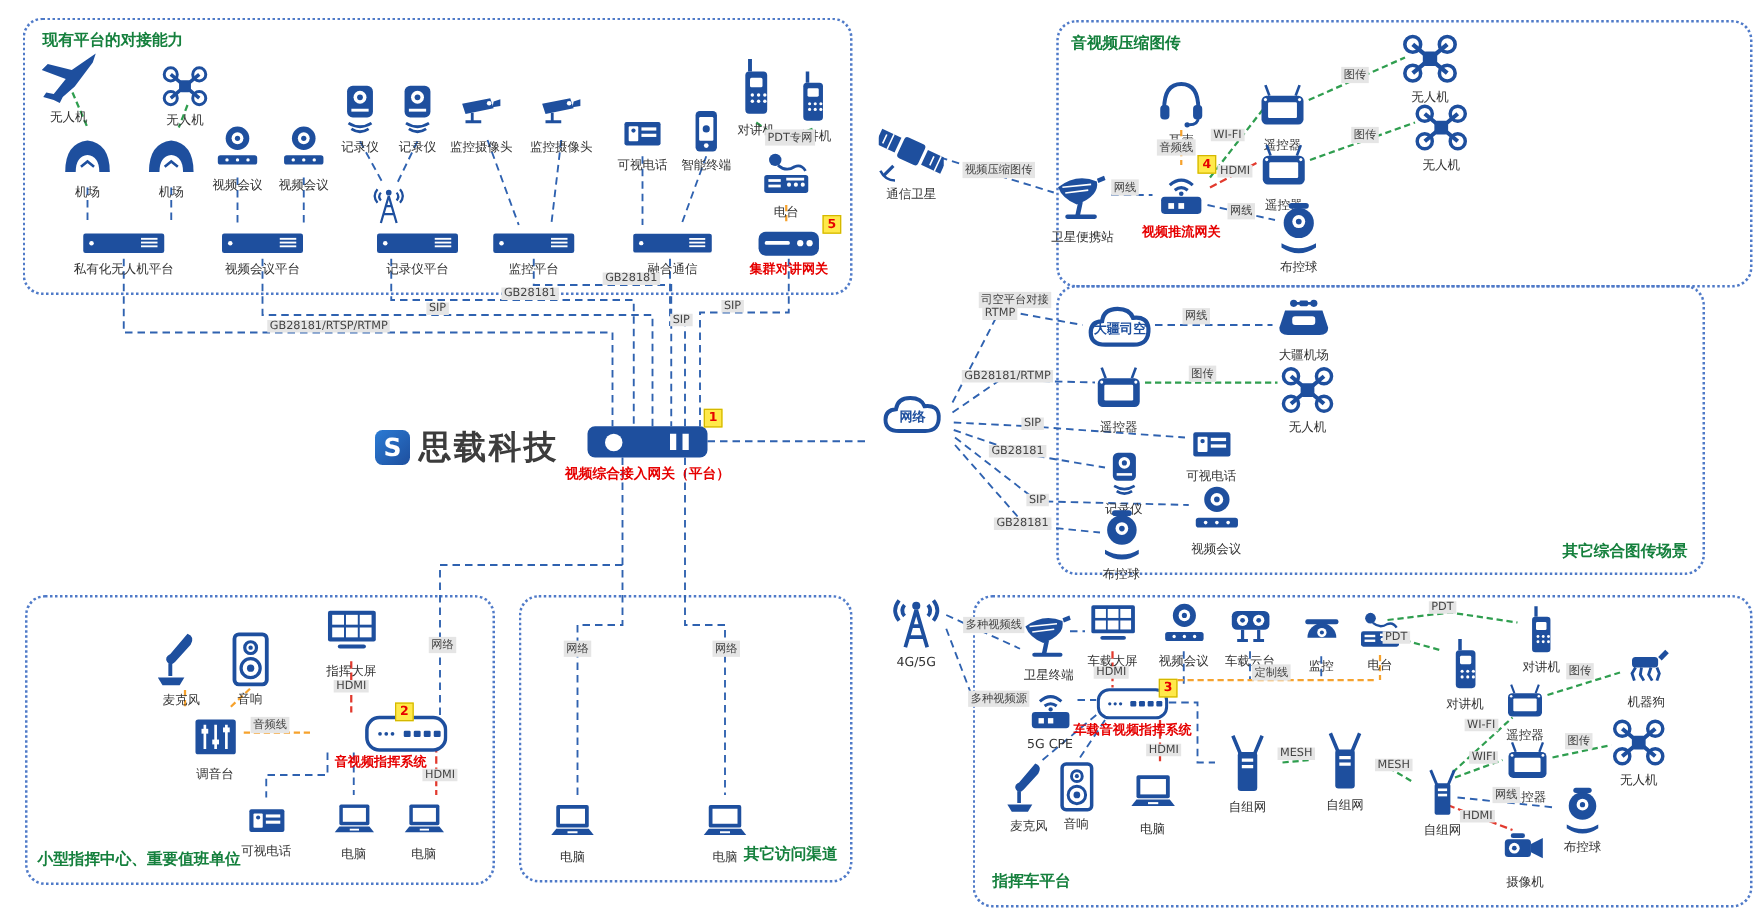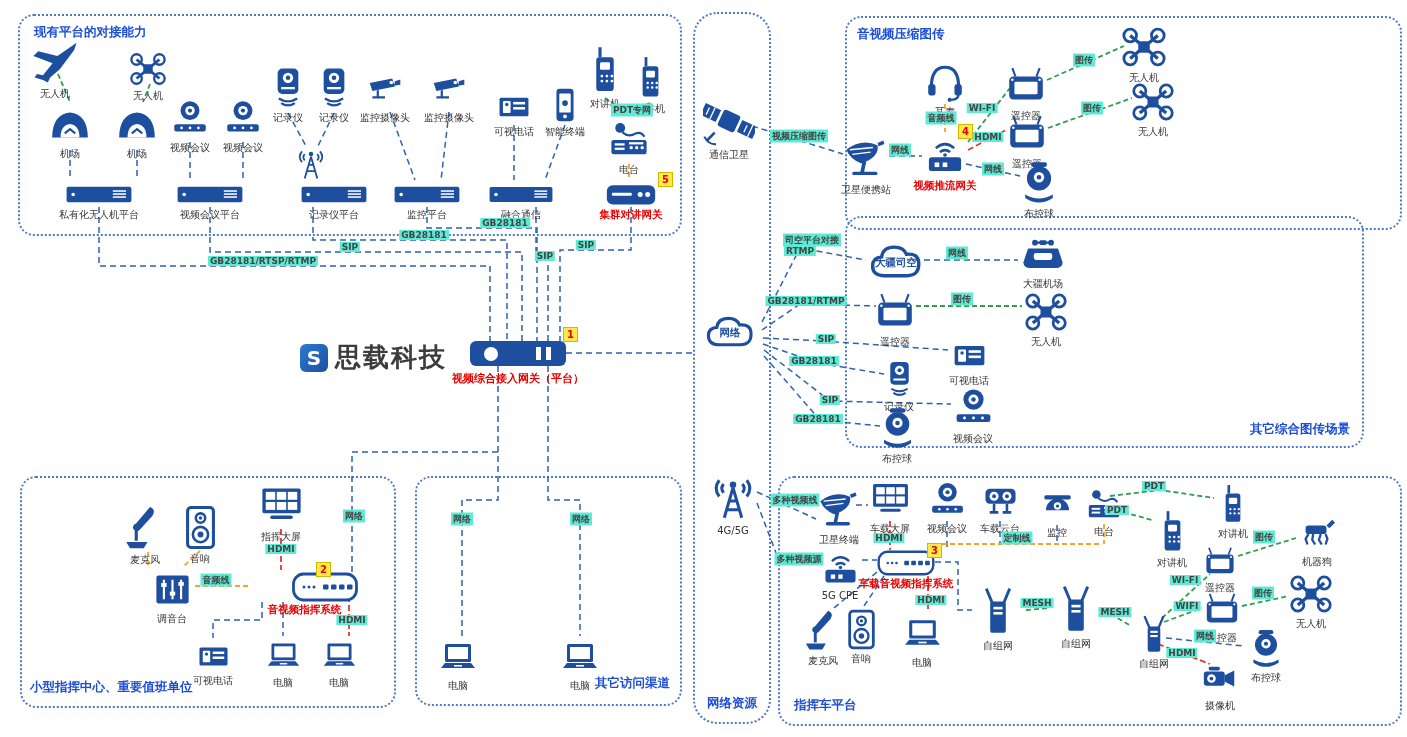--- a/index.html
+++ b/index.html
@@ -1,54 +1,51 @@
 <!DOCTYPE html>
 <html><head>
 <meta charset="utf-8">
 <style>
   html,body{margin:0;padding:0;background:#fff;font-family:"DejaVu Sans","Liberation Sans",sans-serif;}
   #canvas{position:relative;width:1407px;height:737px;background:#fff;overflow:hidden;}
   .sec{position:absolute;border:2px dotted #4f7ac8;border-radius:16px;z-index:0;background:transparent;}
-  .sectitle{position:absolute;font-size:12.5px;font-weight:bold;color:#1d4ed8;white-space:nowrap;z-index:1;}
+  .sectitle{position:absolute;font-size:12.5px;font-weight:bold;color:#15803d;white-space:nowrap;z-index:1;}
   .wires{position:absolute;left:0;top:0;z-index:1;}
   .wires polyline{fill:none;}
   .wb{stroke:#2f62b0;stroke-width:1.5;stroke-dasharray:6 4;}
   .wg{stroke:#2f9e4f;stroke-width:1.8;stroke-dasharray:5 3;}
   .wo{stroke:#f6a22d;stroke-width:1.8;stroke-dasharray:5 3;}
   .wr{stroke:#e23a2e;stroke-width:1.8;stroke-dasharray:6 3;}
   .node{position:absolute;z-index:2;}
   .node svg{display:block;}
   .nlabel{position:absolute;top:100%;left:50%;transform:translateX(-50%);font-size:10px;color:#333;white-space:nowrap;margin-top:1px;}
   .nlabel.r{color:#e60000;font-weight:bold;font-size:10.5px;}
   .nlabel.c{top:50%;transform:translate(-50%,-54%);margin-top:0;color:#1e4f9e;font-weight:bold;font-size:10.5px;}
-  .elabel{position:absolute;z-index:3;font-size:9px;color:#444;background:#5eead4;padding:0 2px;transform:translate(-50%,-50%);white-space:nowrap;font-weight:bold;}
+  .elabel{position:absolute;z-index:3;font-size:9px;color:#444;background:#e5e5e5;padding:0 2px;transform:translate(-50%,-50%);white-space:nowrap;}
   .badge{position:absolute;z-index:4;background:#ffe94a;border:1px solid #d4b800;color:#e60000;font-size:10px;font-weight:bold;padding:0 3px;line-height:13px;}
   #gateway-device{position:absolute;left:470px;top:341px;width:96px;height:25px;background:#1e4f9e;border-radius:6px;z-index:2;}
   #gateway-device .dot{position:absolute;left:14px;top:5.5px;width:14px;height:14px;border-radius:50%;background:#fff;}
   #gateway-device .bar{position:absolute;top:6px;width:5px;height:13px;background:#fff;}
   #gateway-label{position:absolute;left:438px;top:371px;width:160px;text-align:center;font-size:11px;font-weight:bold;color:#e60000;z-index:3;}
   #logo{position:absolute;left:300px;top:340px;display:flex;align-items:center;gap:7px;z-index:2;}
   #logo .mark{width:28px;height:28px;border-radius:6px;background:linear-gradient(135deg,#2b7bd4,#1e4f9e);color:#fff;font-weight:bold;font-size:20px;line-height:28px;text-align:center;}
   #logo .lname{font-size:26px;font-weight:bold;color:#3c3c3c;letter-spacing:2px;}
 </style>
 </head>
 <body>
 
 <div id="canvas">
 
   <div class="sec" style="left:18px;top:14px;width:660px;height:218px;">
     <span class="sectitle" style="left:14px;top:8px;">现有平台的对接能力</span>
   </div>
-  <div class="sec" style="left:693px;top:12px;width:74px;height:708px;border-radius:24px;">
-    <span class="sectitle" style="left:50%;bottom:10px;transform:translateX(-50%);">网络资源</span>
-  </div>
   <div class="sec" style="left:845px;top:16px;width:553px;height:210px;">
     <span class="sectitle" style="left:10px;top:8px;">音视频压缩图传</span>
   </div>
-  <div class="sec" style="left:845px;top:216px;width:515px;height:228px;text-align:right;">
+  <div class="sec" style="left:845px;top:228px;width:515px;height:228px;text-align:right;">
     <span class="sectitle" style="right:12px;bottom:8px;">其它综合图传场景</span>
   </div>
   <div class="sec" style="left:20px;top:476px;width:372px;height:228px;">
     <span class="sectitle" style="left:8px;bottom:10px;">小型指挥中心、重要值班单位</span>
   </div>
   <div class="sec" style="left:415px;top:476px;width:263px;height:226px;">
     <span class="sectitle" style="right:10px;bottom:12px;">其它访问渠道</span>
   </div>
   <div class="sec" style="left:778px;top:476px;width:620px;height:246px;">
     <span class="sectitle" style="left:14px;bottom:10px;">指挥车平台</span>
@@ -348,21 +345,21 @@
     <div class="node" style="left: 394px; top: 182px; width: 66px; height: 25px;">
       <svg width="66" height="25" viewBox="0 0 110 30">
         <rect x="1" y="2" width="108" height="26" rx="3" fill="#1e4f9e"></rect>
         <circle cx="12" cy="15" r="3" fill="#fff"></circle>
         <rect x="78" y="8" width="22" height="2.5" fill="#fff"></rect>
         <rect x="78" y="13" width="22" height="2.5" fill="#fff"></rect>
         <rect x="78" y="18" width="22" height="2.5" fill="#fff"></rect>
       </svg>
       <div class="nlabel">监控平台</div>
     </div>
-    <div class="node" style="left: 489px; top: 182px; width: 64px; height: 25px;">
+    <div class="node" style="left: 506px; top: 182px; width: 64px; height: 25px;">
       <svg width="64" height="25" viewBox="0 0 110 30">
         <rect x="1" y="2" width="108" height="26" rx="3" fill="#1e4f9e"></rect>
         <circle cx="12" cy="15" r="3" fill="#fff"></circle>
         <rect x="78" y="8" width="22" height="2.5" fill="#fff"></rect>
         <rect x="78" y="13" width="22" height="2.5" fill="#fff"></rect>
         <rect x="78" y="18" width="22" height="2.5" fill="#fff"></rect>
       </svg>
       <div class="nlabel">融合通信</div>
     </div>
     <div class="node" style="left: 601px; top: 182px; width: 60px; height: 25px;">

